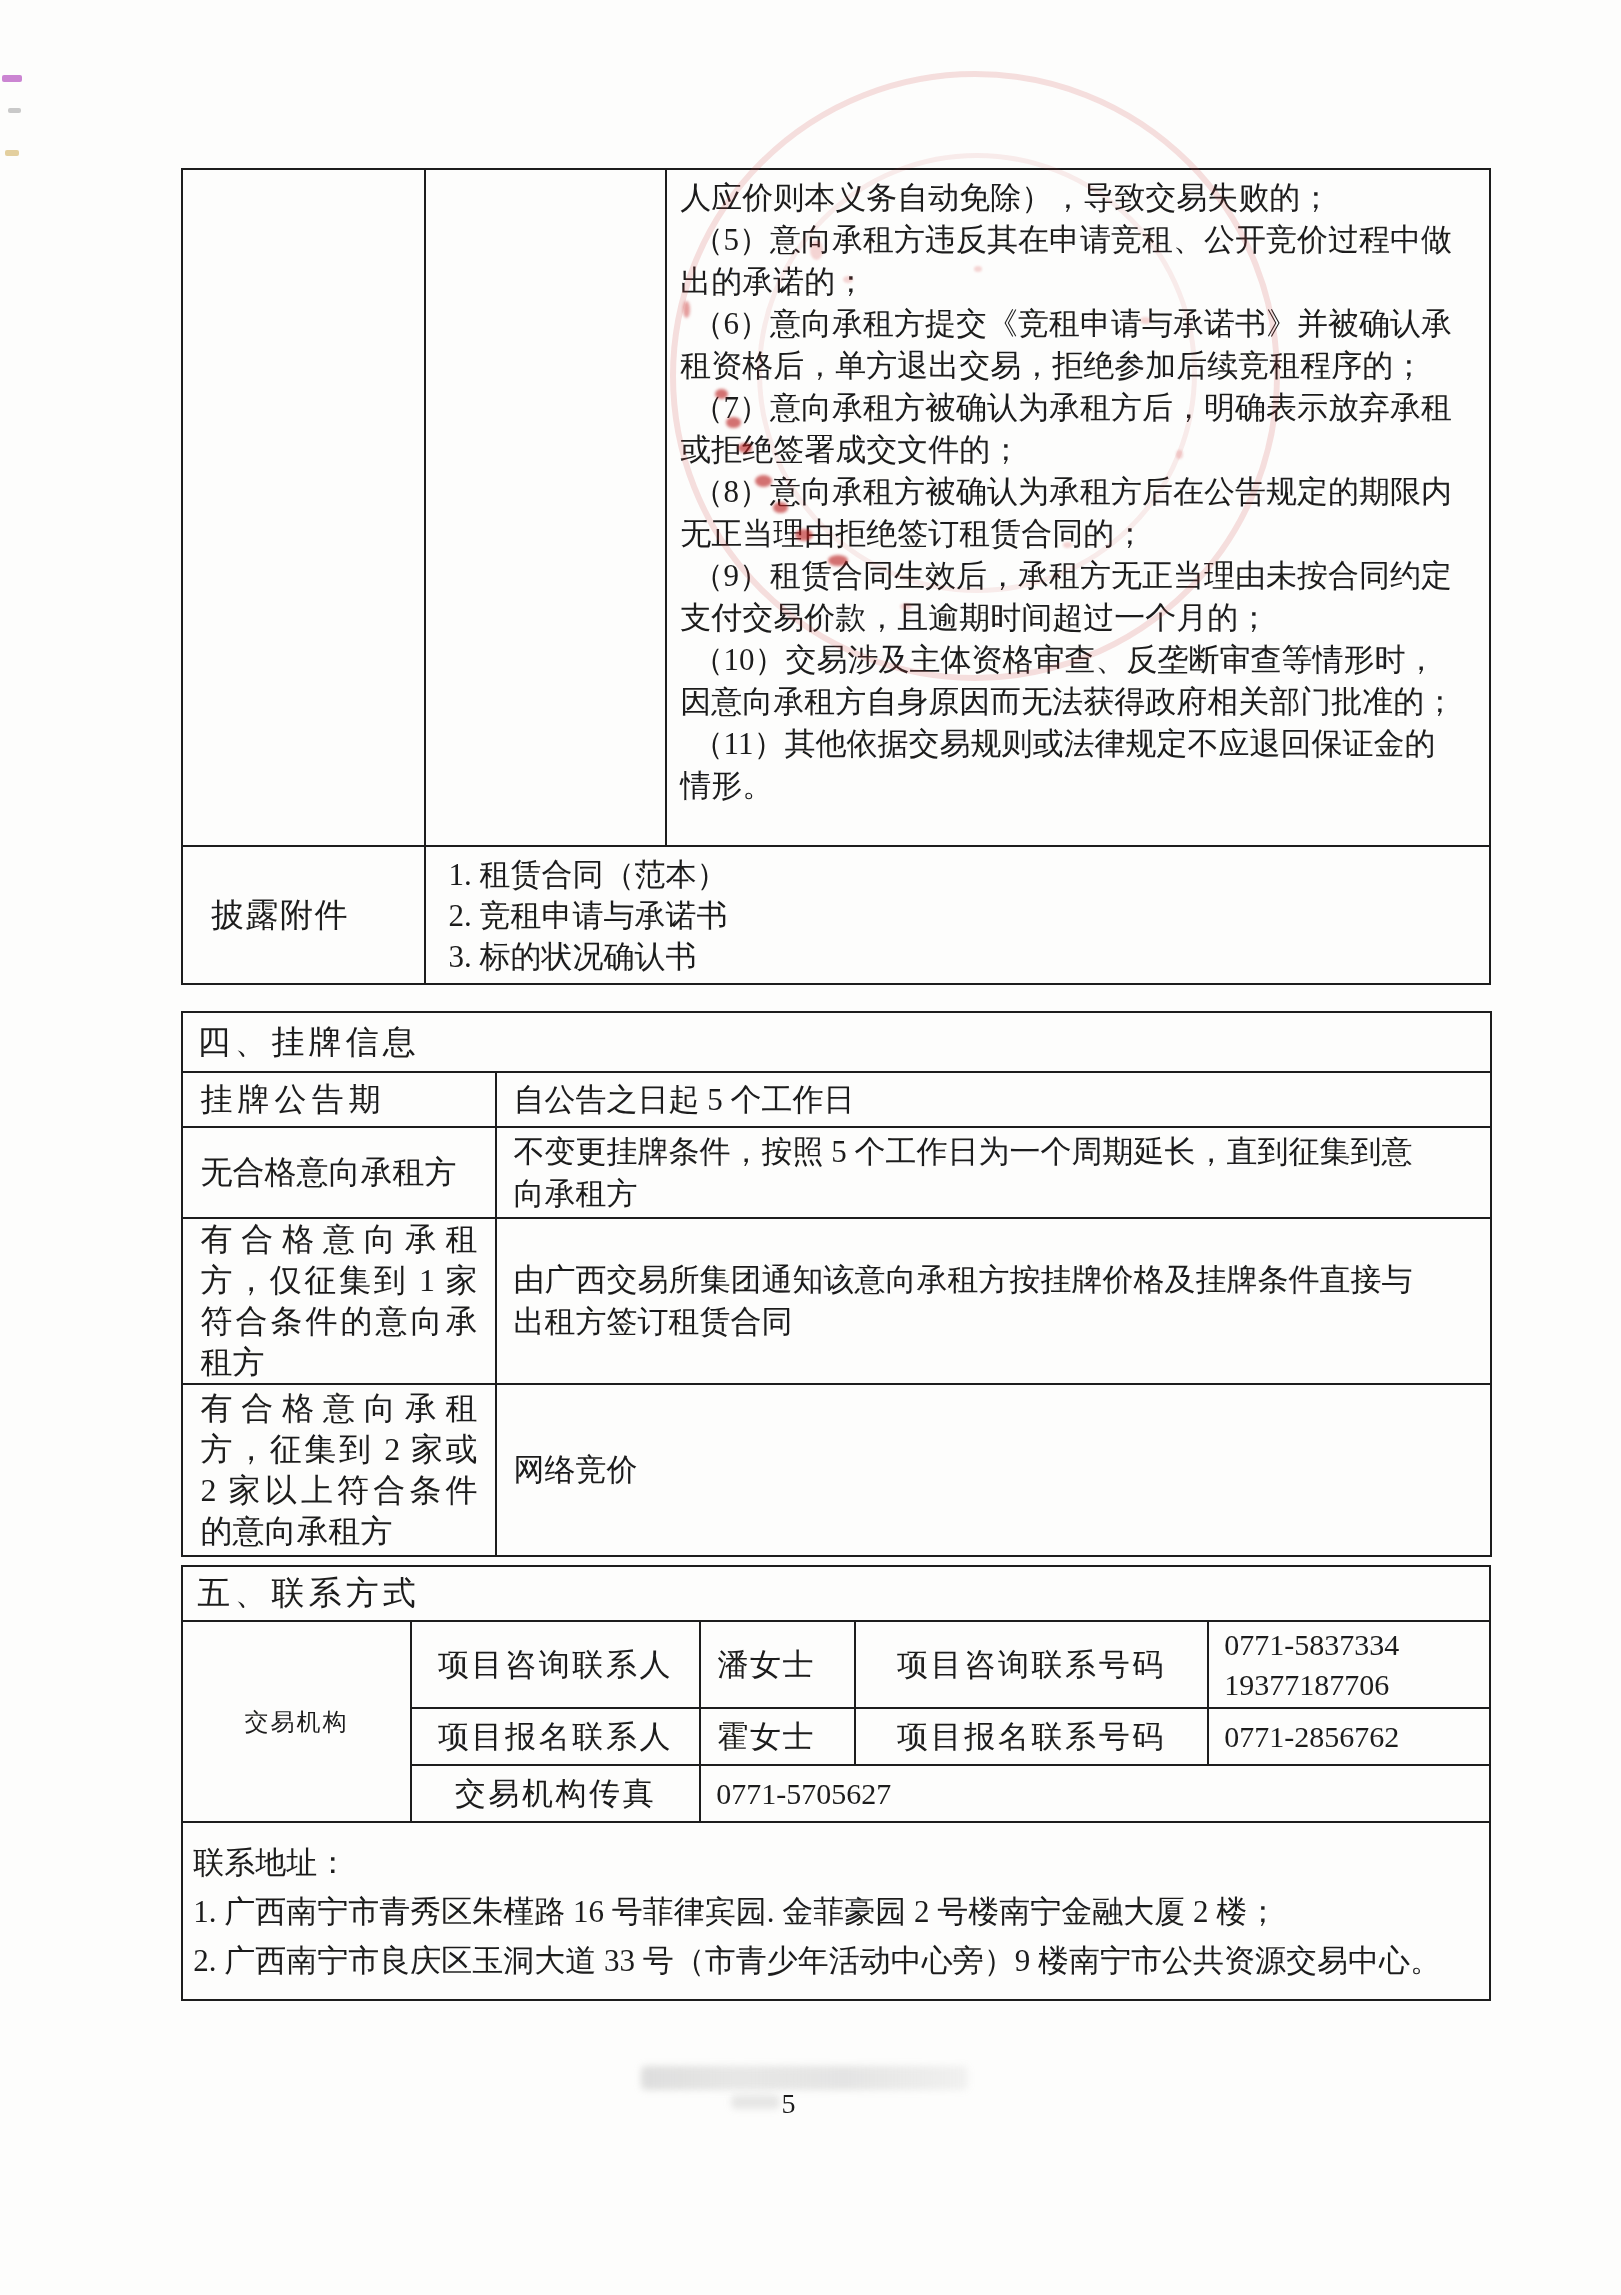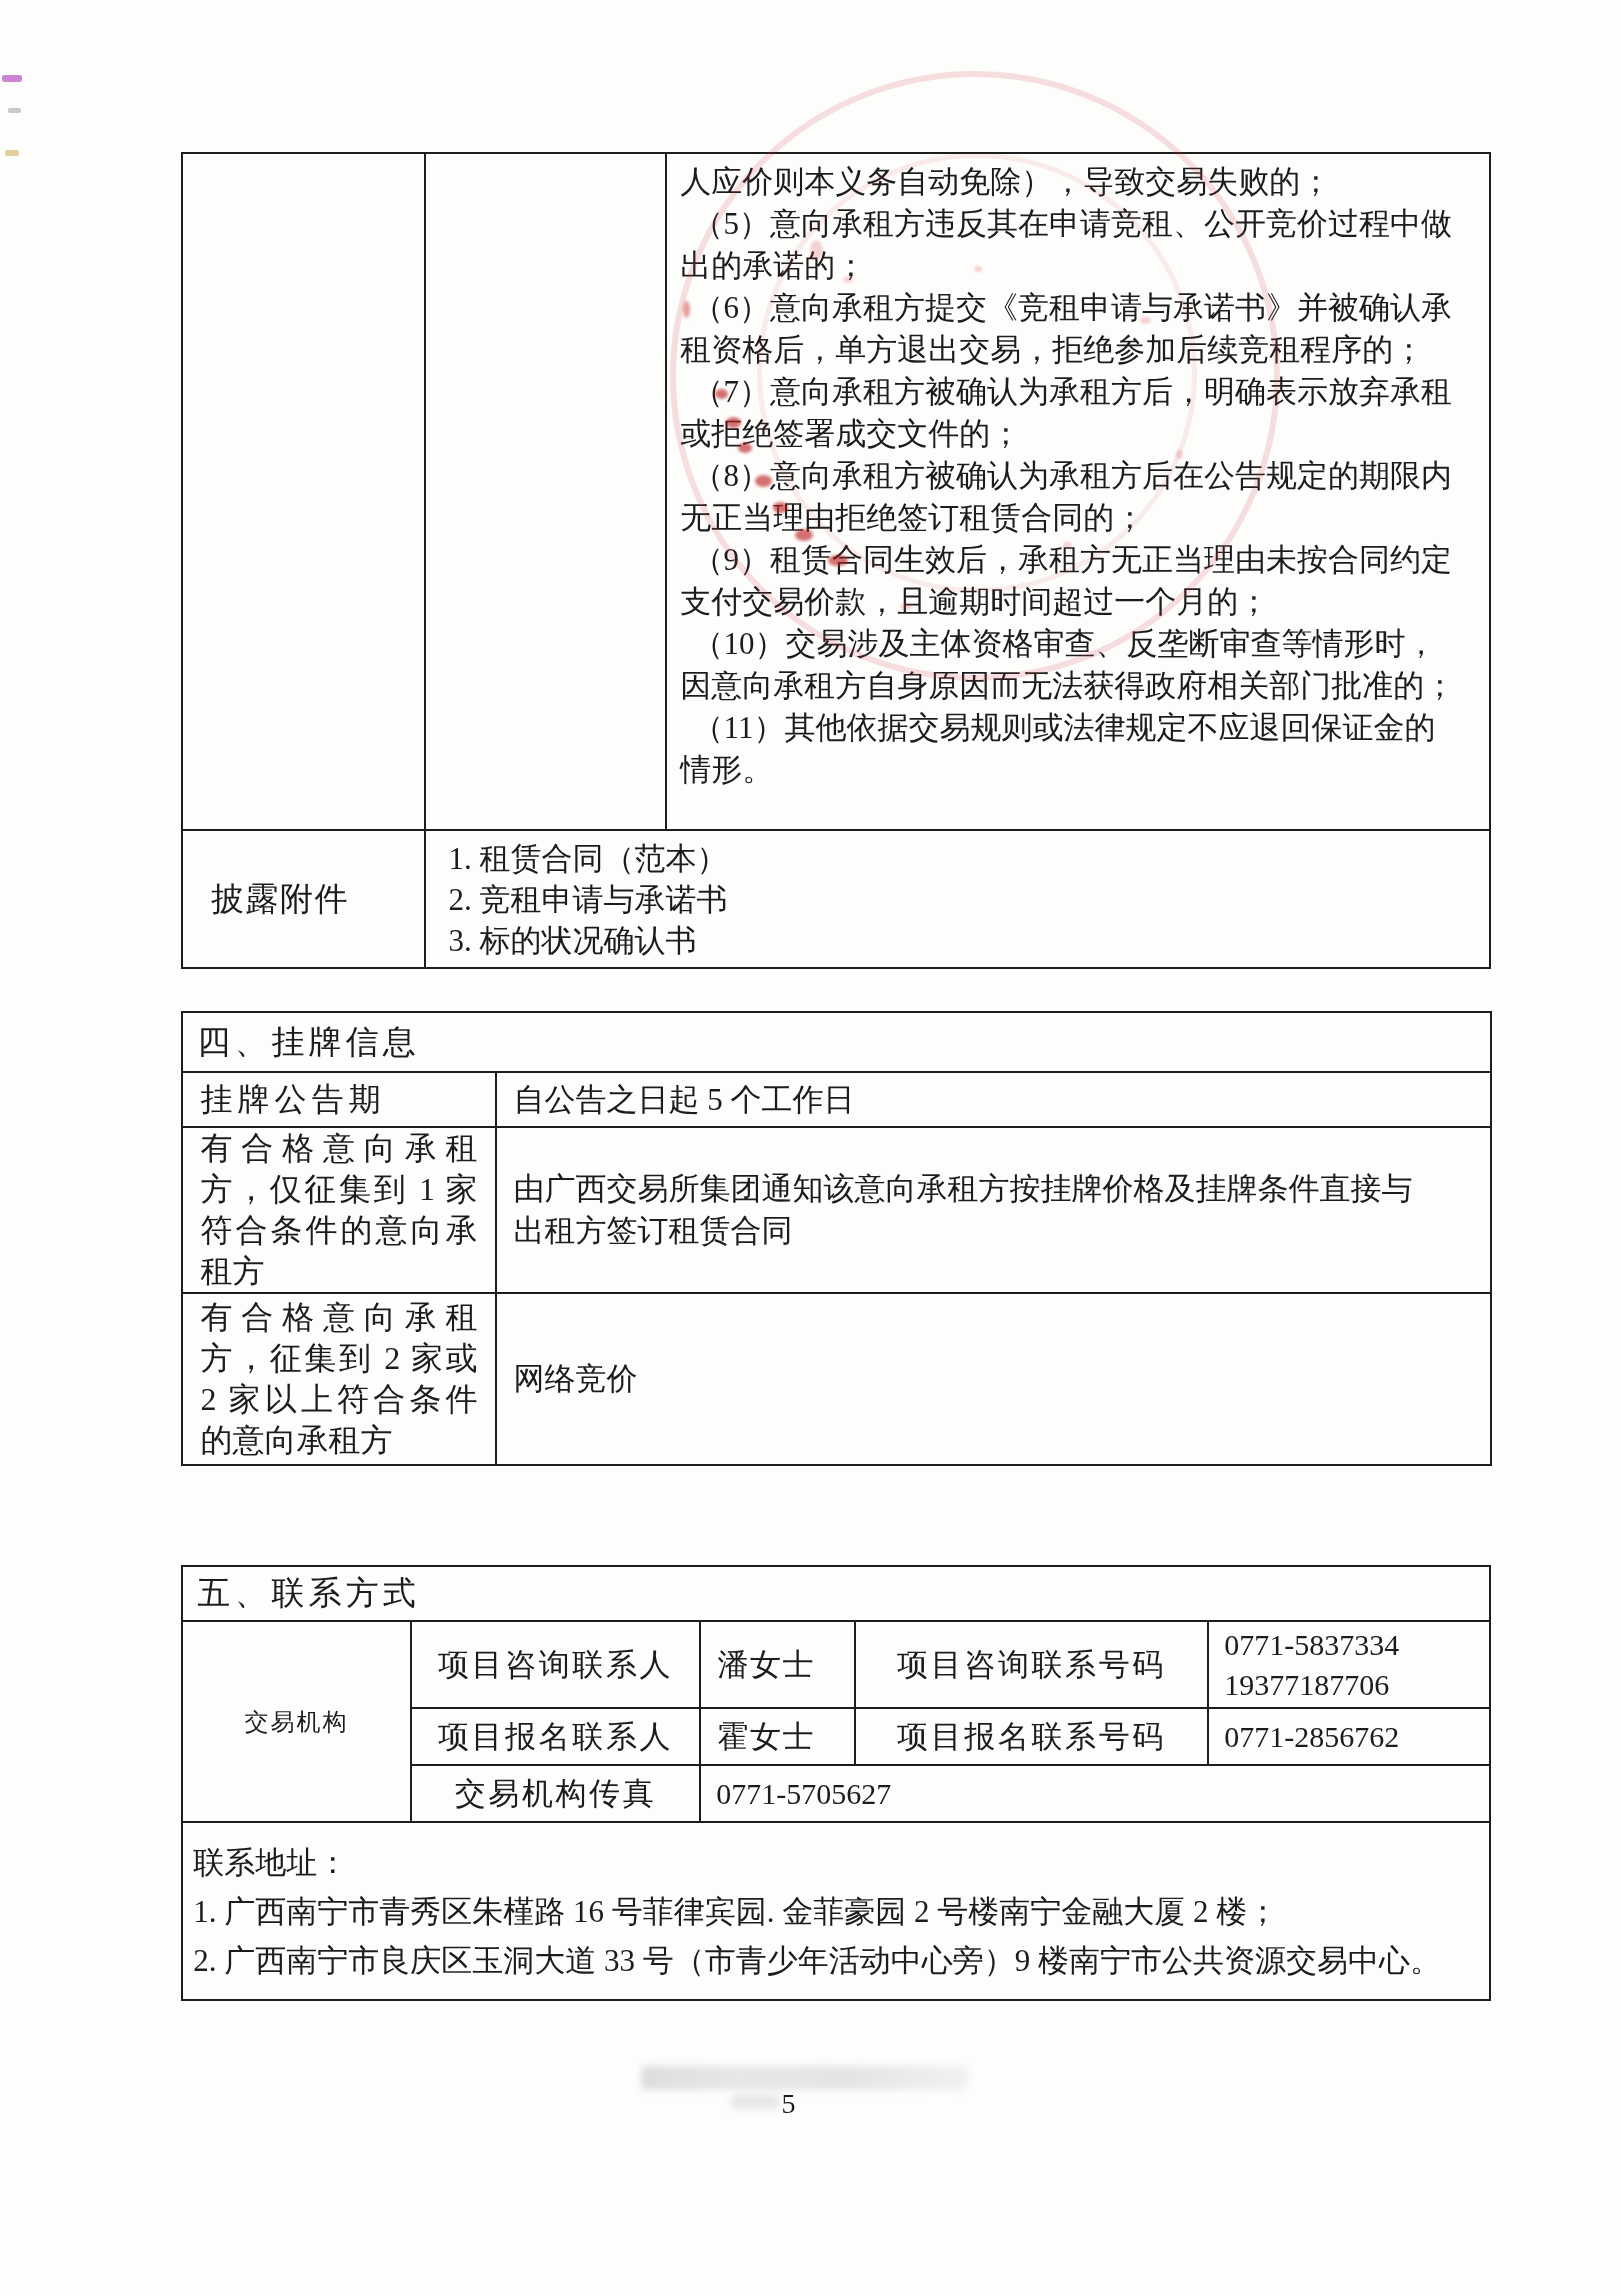--- a/index.html
+++ b/index.html
@@ -12,21 +12,21 @@
     color:#1c1c1c;
   }
   
   table.t{
     position:absolute;left:181px;
     border-collapse:collapse;table-layout:fixed;
     width:1308px;
   }
   table.t td{border:2px solid #1d1d1d;overflow:hidden;}
   
-  .t1{top:152px;}
+  .t1{top:168px;}
   .t1 tr.rA td{height:668px;}
   .t1 tr.rB td{height:134px;font-family:Liberation Serif, serif;}
   .t1 .textcell{vertical-align:top;padding:7.2px 24.5px 0 13.3px;font-size:31px;line-height:42px;}
   .t1 .textcell p{margin:0;}
   .t1 .textcell p.ind{text-indent:12.3px;}
   .disc-label{font-size:33px;padding-left:28px;vertical-align:middle;letter-spacing:1.5px;}
   .disc-items{vertical-align:middle;padding-left:22.5px;font-size:31px;line-height:41px;}
   .disc-items p{margin:0;}
   
   .t2{top:1011px;padding-left:20px;}
@@ -120,20 +120,24 @@
         <col style="width:995px">
       </colgroup>
     <tbody>
         <tr class="h">
       <td class="title-cell" colspan="2">四、挂牌信息</td>
     </tr>
     <tr class="r1">
       <td class="lab center sp">挂牌公告期</td>
       <td class="val">自公告之日起 5 个工作日</td>
     </tr>
+    <tr class="r2">
+      <td class="lab center">无合格意向承租方</td>
+      <td class="val">不变更挂牌条件，按照 5 个工作日为一个周期延长，直到征集到意向承租方</td>
+    </tr>
     <tr class="r3">
       <td class="lab just">有合格意向承租方，仅征集到 1 家符合条件的意向承租方</td>
       <td class="val">由广西交易所集团通知该意向承租方按挂牌价格及挂牌条件直接与出租方签订租赁合同</td>
     </tr>
     <tr class="r4">
       <td class="lab just">有合格意向承租方，征集到 2 家或 2 家以上符合条件的意向承租方</td>
       <td class="val">网络竞价</td>
     </tr>
   </tbody>
     </table>

